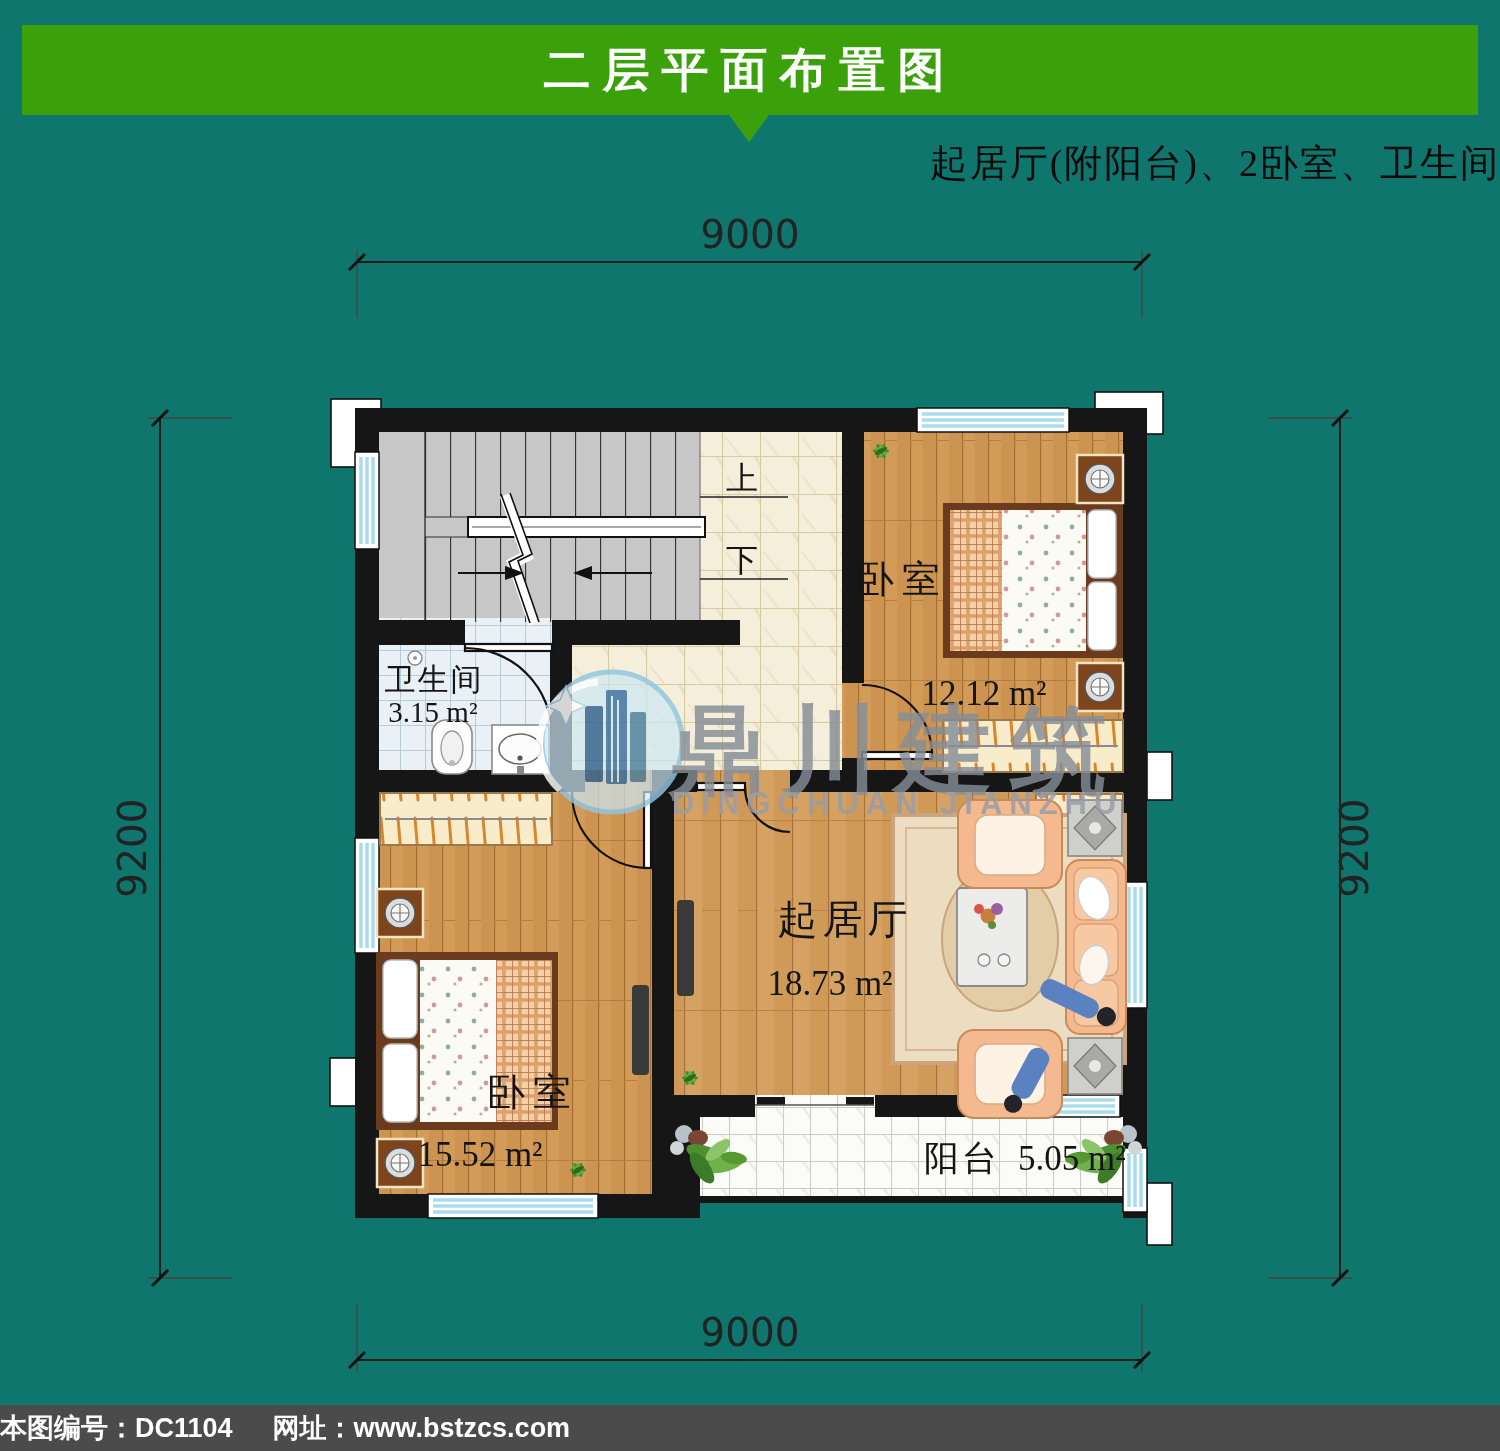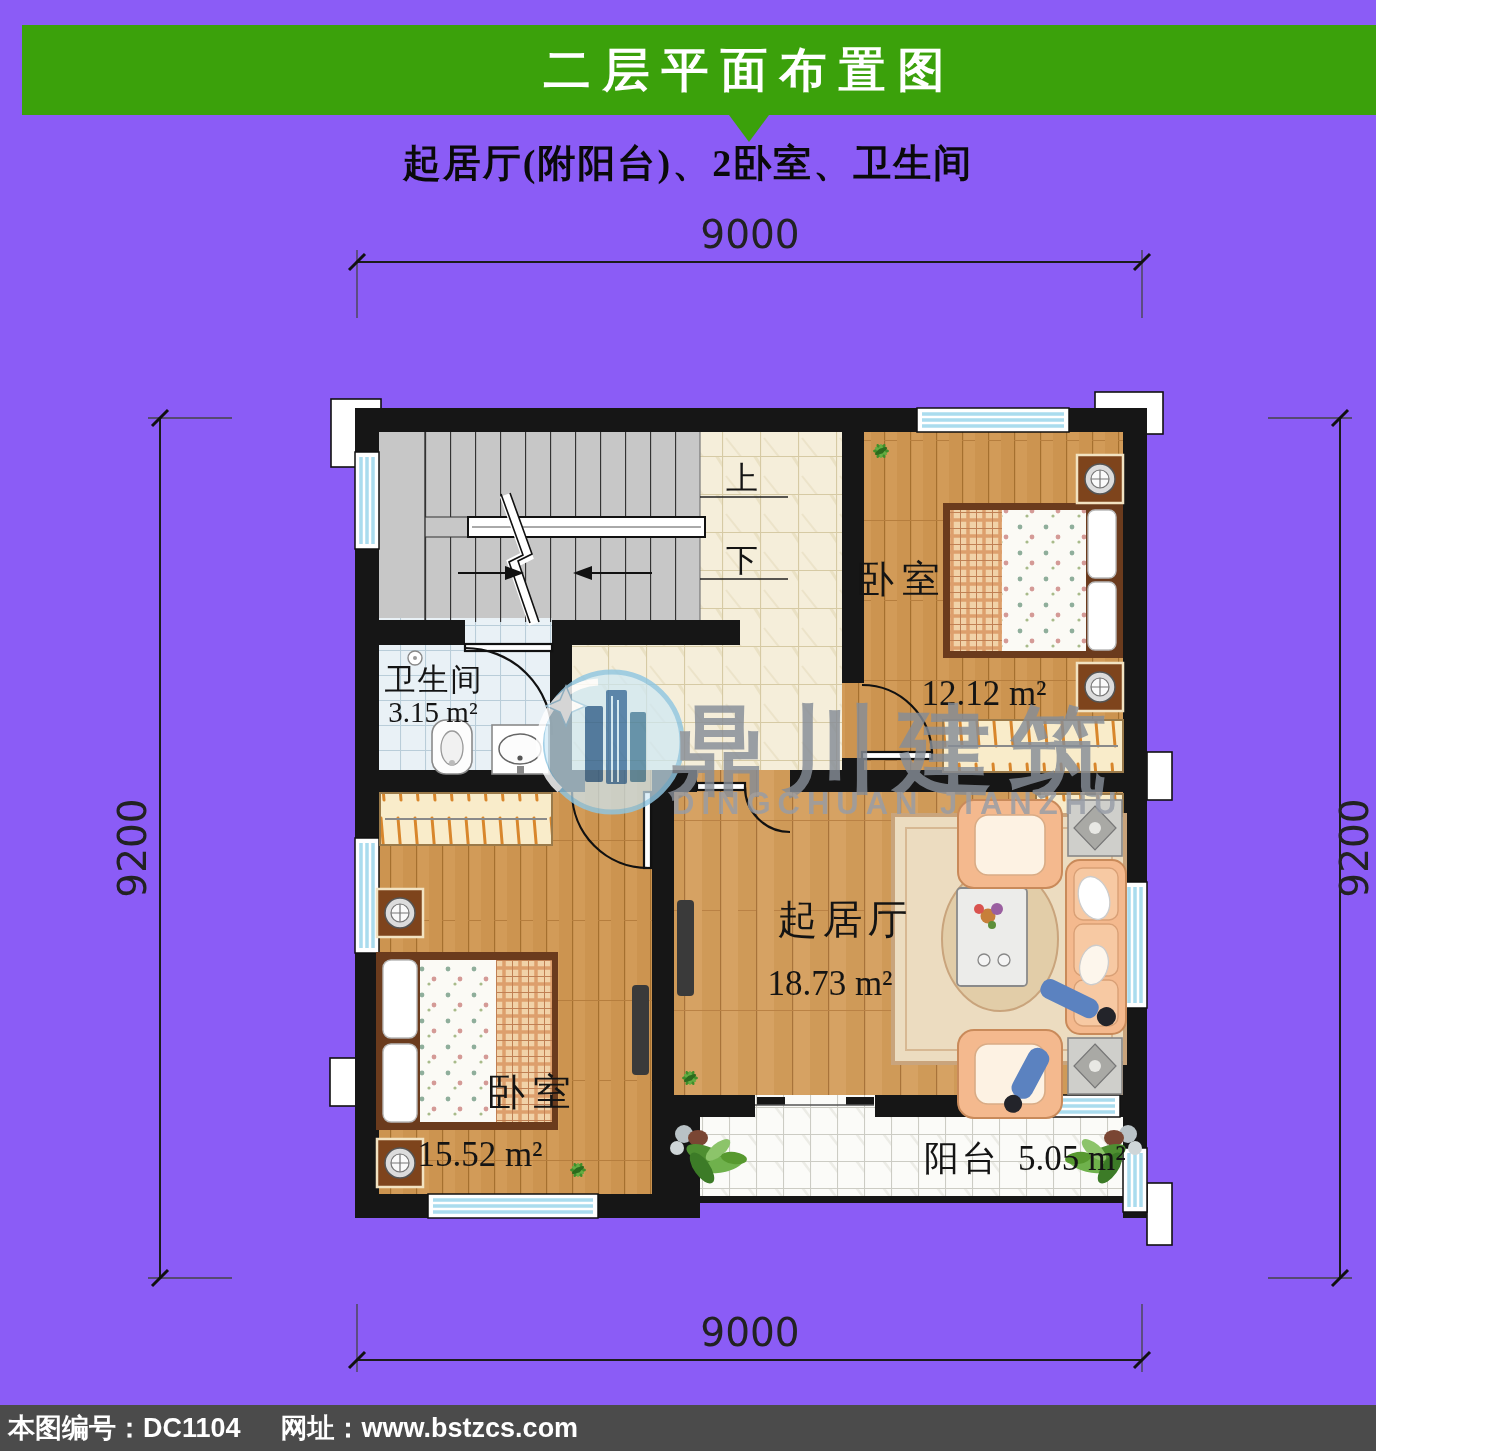--- a/index.html
+++ b/index.html
@@ -1,28 +1,28 @@
 <!DOCTYPE html>
 <html><head>
 <meta charset="utf-8">
 <style>
   html,body{margin:0;padding:0;background:#fff;}
-  .page{position:relative;width:1376px;height:1451px;background:#8b5cf6;overflow:hidden;
+  .page{position:relative;width:1500px;height:1451px;background:#0f766e;overflow:hidden;
         font-family:"Liberation Sans",sans-serif;}
   .banner{position:absolute;left:22px;top:25px;width:1456px;height:90px;background:#3ba10b;
           display:flex;align-items:center;justify-content:center;}
   .banner-title{color:#ffffff;font-size:47px;font-weight:bold;letter-spacing:12px;}
   .banner-tri{position:absolute;left:729px;top:115px;width:0;height:0;
               border-left:20px solid transparent;border-right:20px solid transparent;
               border-top:27px solid #3ba10b;}
-  .subtitle{position:absolute;left:0;top:138px;width:100%;text-align:center;
+  .subtitle{position:absolute;left:0;top:138px;width:100%;text-align:right;
             font-family:"Liberation Serif","DejaVu Serif",serif;
-            font-size:38px;font-weight:bold;color:#0a0a0a;letter-spacing:2px;}
+            font-size:38px;font-weight:normal;color:#0a0a0a;letter-spacing:2px;}
   .footer{position:absolute;left:0;top:1405px;width:100%;height:46px;background:#4b4b4b;
-          display:flex;align-items:center;gap:40px;padding-left:8px;box-sizing:border-box;
+          display:flex;align-items:center;gap:40px;box-sizing:border-box;
           color:#ffffff;font-size:27px;font-weight:bold;white-space:nowrap;}
   svg{position:absolute;left:0;top:0;}
   .lbl{font-family:"Liberation Serif","DejaVu Serif",serif;fill:#141414;}
   .dim{font-family:"DejaVu Sans","Liberation Sans",sans-serif;fill:#222;font-size:39px;}
   .wm1{font-family:"Liberation Sans",sans-serif;font-weight:bold;fill:#868d97;letter-spacing:17px;}
   .wm2{font-family:"Liberation Sans",sans-serif;font-weight:bold;fill:#979da7;letter-spacing:7px;}
   .thin{stroke:#444;stroke-width:1.3;}
   .main{stroke:#1c1c1c;stroke-width:2;}
   .tick{stroke:#111;stroke-width:3;}
 </style>

